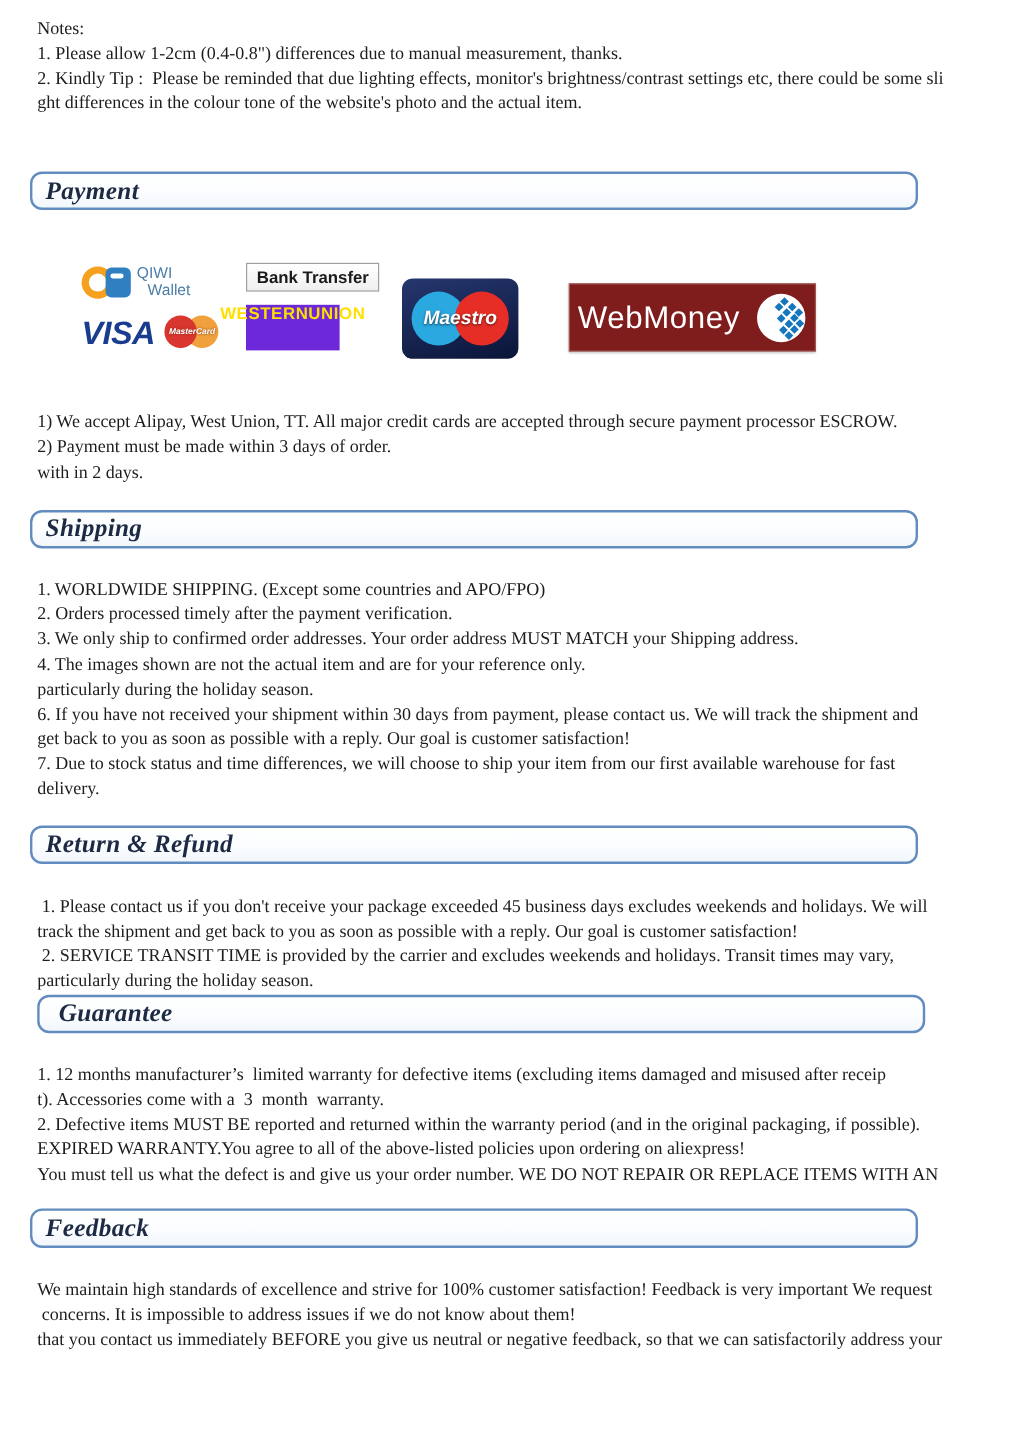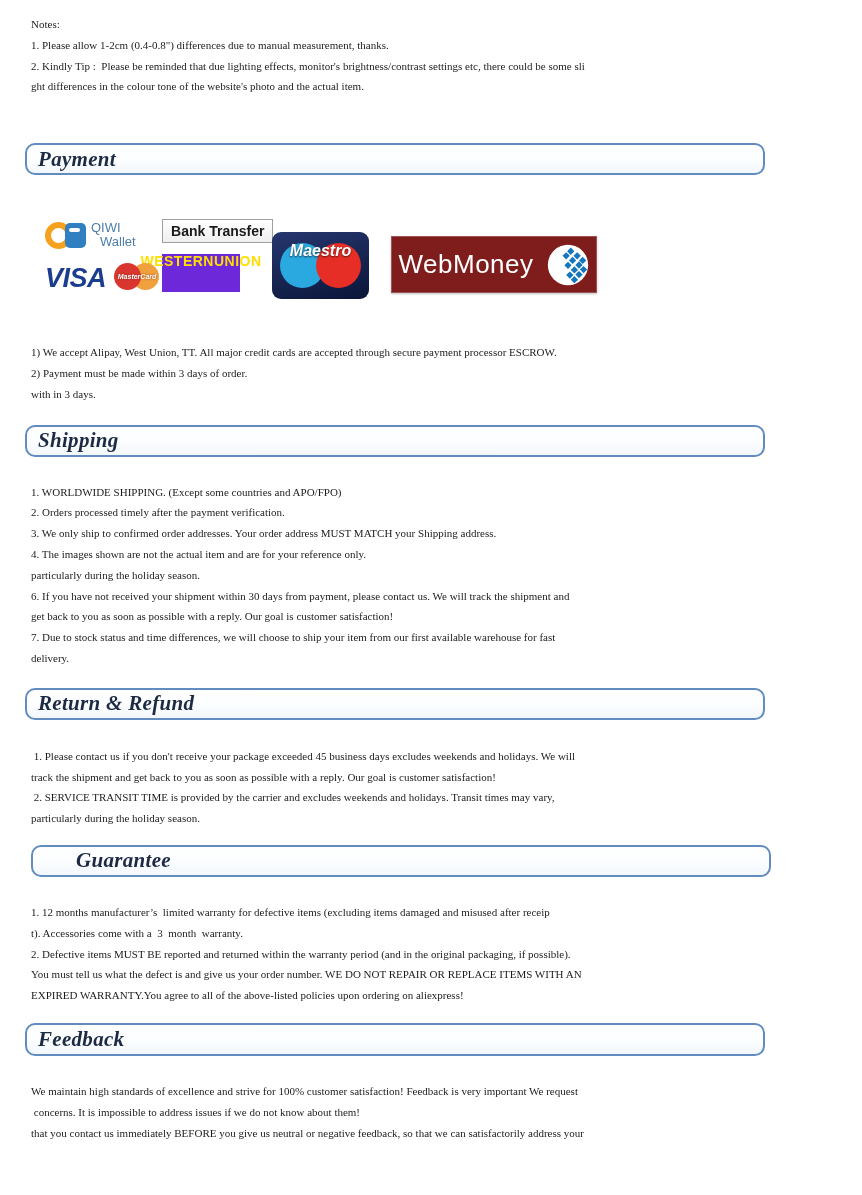--- a/index.html
+++ b/index.html
@@ -3,49 +3,49 @@
 <meta charset="utf-8">
 <style>
   html,body{margin:0;padding:0;}
   body{
     width:862px;height:1195px;background:#ffffff;overflow:hidden;
     font-family:"Liberation Serif", serif;color:#1c1c1c;
   }
   .page{padding-top:10px;}
   .tline{white-space:pre-wrap;}
   .textblock{
-    font-size:11px;line-height:20.8px;
+    font-size:15px;line-height:20.8px;
     margin-left:31px;width:822px;
   }
   .notes{margin-top:4px;}
   .section-header{
     box-sizing:border-box;margin-left:25px;width:740px;height:32px;
     border:2px solid #628cbf;border-radius:10px;
     background:linear-gradient(180deg,#ffffff 0%,#fbfdff 55%,#f2f7fc 100%);
     display:flex;align-items:center;
     box-shadow:inset 0 1px 0 rgba(255,255,255,.85);
   }
   .section-header .title{
     font-size:21px;font-weight:bold;font-style:italic;
     color:#1d2a44;padding-left:11px;letter-spacing:.3px;
   }
   .hdr-payment{margin-top:46px;}
   .hdr-shipping{margin-top:20px;}
   .hdr-return{margin-top:19px;}
-  .hdr-guarantee{margin-top:16px;margin-left:31px;padding-left:27px;}
+  .hdr-guarantee{margin-left:31px;}
   .hdr-guarantee .title{padding-left:16px;}
   .hdr-feedback{margin-top:17px;height:33px;}
   .pay-text{margin-top:36px;}
   .ship-text{margin-top:25px;}
   .rr-text{margin-top:26px;}
   .g-text{margin-top:25px;}
   .fb-text{margin-top:25px;}
 
   
-  .icons{margin:36px 0 0 45px;width:548px;height:95px;display:flex;align-items:flex-start;}
+  .icons{margin:36px 0 0 68px;width:548px;height:95px;display:flex;align-items:flex-start;gap:20px;}
   .sans{font-family:"Liberation Sans",sans-serif;}
   .icol1{width:118px;margin-top:5px;}
   .qiwi-row{display:flex;align-items:center;height:38px;}
   .qiwi-ring{width:15px;height:15px;border:6px solid #f5a11d;border-radius:50%;}
   .qiwi-wallet{width:21px;height:25px;background:#2f7fc1;border-radius:5px;margin-left:-7px;position:relative;}
   .qiwi-wallet .slot{position:absolute;left:4px;top:5px;width:11px;height:4px;background:#ffffff;border-radius:2px;}
   .qiwi-text{margin-left:5px;color:#4d7ea8;font-size:13px;line-height:14px;}
   .qiwi-text .l2{padding-left:9px;}
   .visa-row{display:flex;align-items:flex-start;margin-top:9px;height:34px;}
   .visa{font-weight:bold;font-style:italic;color:#1b3d8f;font-size:27px;letter-spacing:-.5px;}
@@ -57,21 +57,21 @@
   .icol2{width:96px;margin-top:8px;margin-left:4px;}
   .bank-transfer{display:inline-block;border:1px solid #9f9f9f;background:linear-gradient(#ffffff,#efefef);
     font-weight:bold;font-size:14px;color:#1a1a1a;padding:3px 8px;white-space:nowrap;}
   .wu{margin-top:11px;width:78px;height:38px;background:#6d28d9;color:#ffdf00;
     font-weight:bold;font-size:14px;line-height:15px;text-align:center;
     display:flex;flex-direction:row;justify-content:center;letter-spacing:.5px;}
   .maestro{position:relative;width:97px;height:67px;border-radius:9px;
     background:linear-gradient(165deg,#26376f 0%,#0a1538 100%);margin-top:21px;margin-left:14px;flex:none;}
   .maestro .b{position:absolute;left:8px;top:11px;width:45px;height:45px;border-radius:50%;background:#2aa8e0;}
   .maestro .r{position:absolute;right:8px;top:11px;width:45px;height:45px;border-radius:50%;background:#e62e26;}
-  .maestro .label{position:absolute;left:0;right:0;top:10px;text-align:center;color:#ffffff;
+  .maestro .label{position:absolute;left:0;right:0;top:25px;text-align:center;color:#ffffff;
     font-weight:bold;font-style:italic;font-size:16px;text-shadow:0 1px 2px rgba(0,0,0,.65);z-index:2;}
   .webmoney{margin-top:25px;margin-left:22px;width:206px;height:57px;background:#7f1d1d;flex:none;
     display:flex;align-items:center;justify-content:center;gap:12px;
     box-shadow:inset 0 0 0 1px rgba(255,255,255,.25),0 1px 2px rgba(0,0,0,.25);}
   .webmoney .wmtext{color:#ffffff;font-size:26px;letter-spacing:.5px;}
   .webmoney svg{width:44px;height:44px;display:block;}
 </style>
 </head>
 <body>
 
@@ -139,21 +139,21 @@
           <rect x="-1.4" y="-1.4" width="2.8" height="2.8" transform="translate(13,17.5) rotate(45)"></rect>
           <rect x="-1.4" y="-1.4" width="2.8" height="2.8" transform="translate(15.5,20) rotate(45)"></rect>
         </g>
       </svg>
     </div>
   </div>
 
   <div class="textblock pay-text">
       <div class="tline">1) We accept Alipay, West Union, TT. All major credit cards are accepted through secure payment processor ESCROW.</div>
       <div class="tline">2) Payment must be made within 3 days of order.</div>
-      <div class="tline">with in 3 days.</div>
+      <div class="tline">with in 2 days.</div>
     </div>
 
   <div class="section-header hdr-shipping">
     <span class="title">Shipping</span>
   </div>
   <div class="textblock ship-text">
       <div class="tline">1. WORLDWIDE SHIPPING. (Except some countries and APO/FPO)</div>
       <div class="tline">2. Orders processed timely after the payment verification.</div>
       <div class="tline">3. We only ship to confirmed order addresses. Your order address MUST MATCH your Shipping address.</div>
       <div class="tline">4. The images shown are not the actual item and are for your reference only.</div>
@@ -174,22 +174,22 @@
       <div class="tline">particularly during the holiday season.</div>
     </div>
 
   <div class="section-header hdr-guarantee">
     <span class="title">Guarantee</span>
   </div>
   <div class="textblock g-text">
       <div class="tline">1. 12 months manufacturer’s  limited warranty for defective items (excluding items damaged and misused after receip</div>
       <div class="tline">t). Accessories come with a  3  month  warranty.</div>
       <div class="tline">2. Defective items MUST BE reported and returned within the warranty period (and in the original packaging, if possible).</div>
+      <div class="tline">EXPIRED WARRANTY.You agree to all of the above-listed policies upon ordering on aliexpress!</div>
       <div class="tline">You must tell us what the defect is and give us your order number. WE DO NOT REPAIR OR REPLACE ITEMS WITH AN</div>
-      <div class="tline">EXPIRED WARRANTY.You agree to all of the above-listed policies upon ordering on aliexpress!</div>
     </div>
 
   <div class="section-header hdr-feedback">
     <span class="title">Feedback</span>
   </div>
   <div class="textblock fb-text">
       <div class="tline">We maintain high standards of excellence and strive for 100% customer satisfaction! Feedback is very important We request</div>
       <div class="tline"> concerns. It is impossible to address issues if we do not know about them!</div>
       <div class="tline">that you contact us immediately BEFORE you give us neutral or negative feedback, so that we can satisfactorily address your</div>
     </div>

